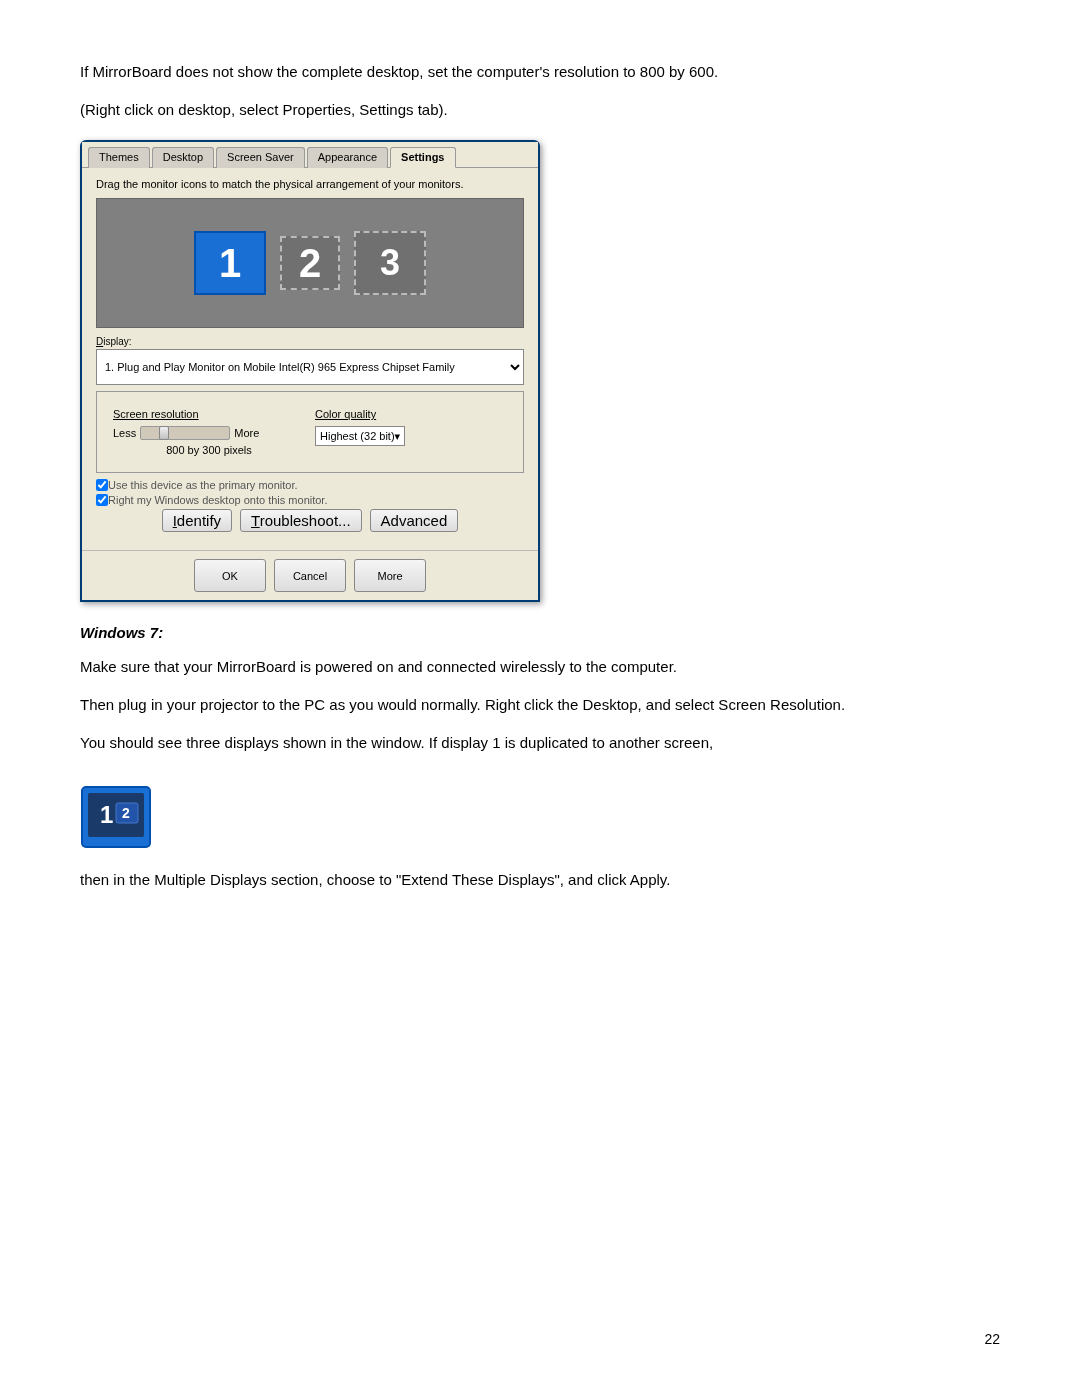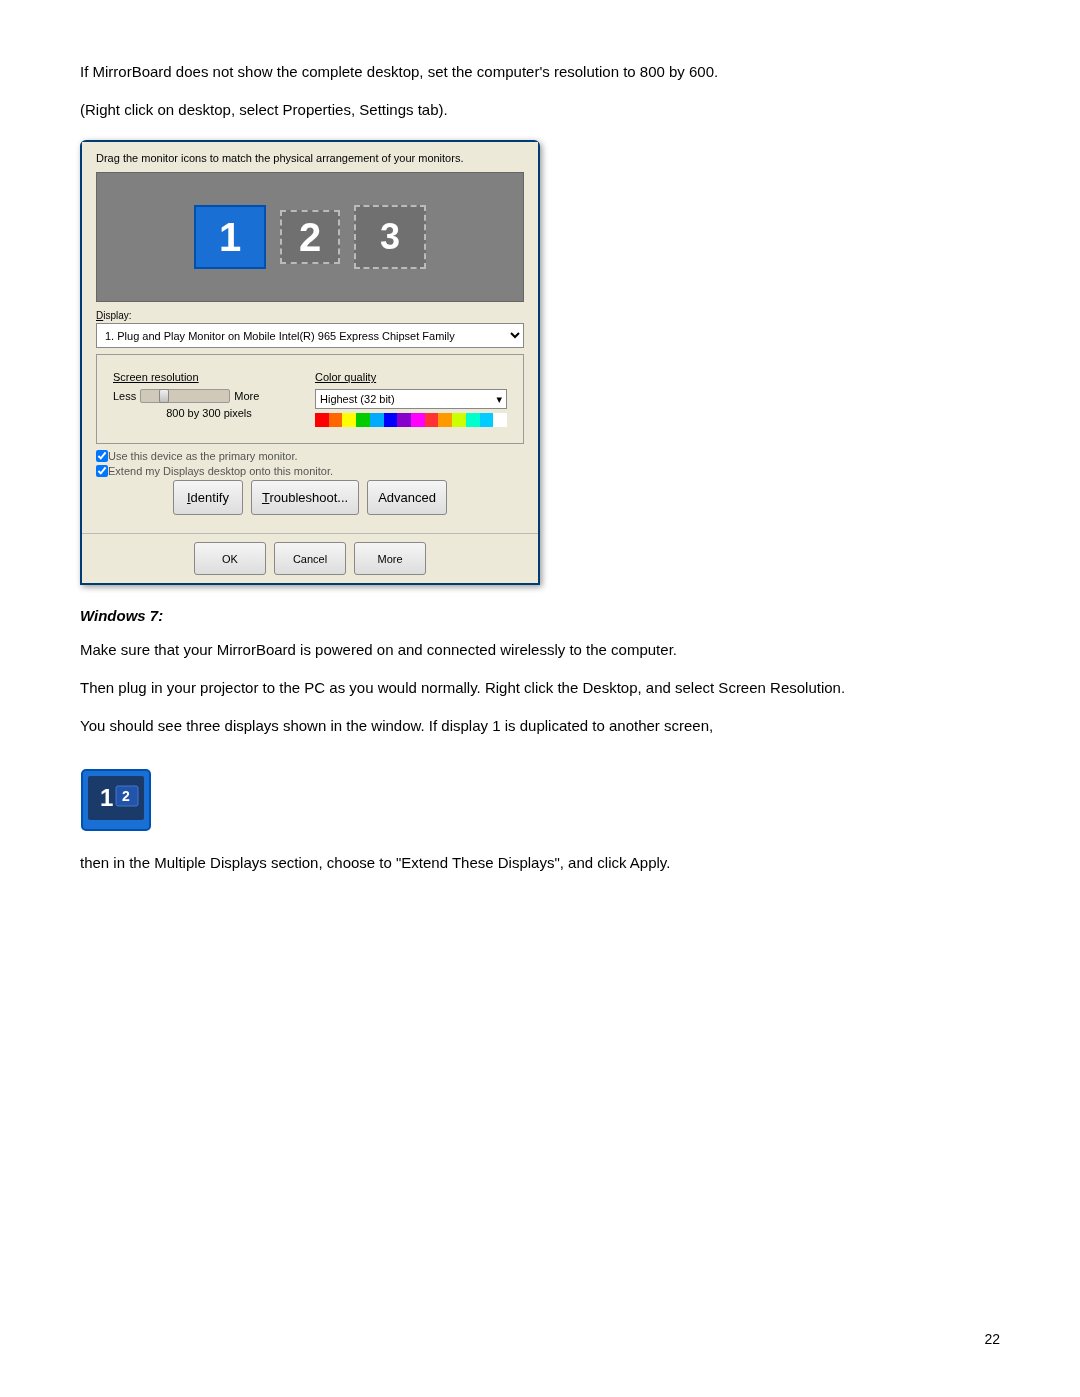--- a/index.html
+++ b/index.html
@@ -156,21 +156,21 @@
       margin-bottom: 2px;
     }
     .display-label u { text-decoration: underline; }
     .display-select {
       width: 100%;
       font-size: 11px;
       font-family: 'Tahoma', Arial, sans-serif;
       background: #fff;
       border: 1px solid #888;
       padding: 2px 4px;
-      height: 25px;
+      height: 36px;
     }
     
     .settings-columns {
       display: flex;
       gap: 10px;
       border: 1px solid #999;
       background: #ece9d8;
       padding: 16px;
       margin-bottom: 6px;
     }
@@ -212,21 +212,21 @@
       border-radius: 2px;
     }
     .pixels-text {
       font-size: 11px;
       font-family: 'Tahoma', Arial, sans-serif;
       text-align: center;
     }
     
     .color-select-wrap {
       display: flex;
-      flex-direction: column;
+      flex-direction: row;
       gap: 4px;
     }
     .color-select {
       font-size: 11px;
       font-family: 'Tahoma', Arial, sans-serif;
       background: #fff;
       border: 1px solid #888;
       padding: 2px 4px;
       height: 20px;
       display: flex;
@@ -250,25 +250,25 @@
       font-family: 'Tahoma', Arial, sans-serif;
       color: #555;
       margin-bottom: 3px;
     }
     .check-row input[type=checkbox] {
       width: 12px;
       height: 12px;
     }
     .dialog-action-btn {
       min-width: 70px;
-      height: 35px;
+      height: 23px;
       background: linear-gradient(to bottom, #f5f5f5, #ddd);
       border: 1px solid #888;
       border-radius: 3px;
-      font-size: 13px;
+      font-size: 15px;
       font-family: 'Tahoma', Arial, sans-serif;
       cursor: pointer;
       padding: 0 10px;
     }
     .dialog-action-btn u { text-decoration: underline; }
     .identify-troubleshoot-row {
       display: flex;
       justify-content: center;
       gap: 8px;
       margin-bottom: 8px;
@@ -325,20 +325,27 @@
 
 
 <p class="page-text">If MirrorBoard does not show the complete desktop, set the computer's resolution to 800 by 600.</p>
 <p class="page-text">(Right click on desktop, select Properties, Settings tab).</p>
 
 
 <div class="dialog-wrapper">
   <div class="dialog">
 
 
+    <div class="tabs-bar">
+      <div class="tab">Themes</div>
+      <div class="tab">Desktop</div>
+      <div class="tab">Screen Saver</div>
+      <div class="tab">Appearance</div>
+      <div class="tab active">Settings</div>
+    </div>
 
     <div class="dialog-body">
       <p class="dialog-description">Drag the monitor icons to match the physical arrangement of your monitors.</p>
 
       <div class="monitor-area">
         <div class="monitor-box monitor-1">1</div>
         <div class="monitor-box monitor-2">2</div>
         <div class="monitor-box monitor-3">3</div>
       </div>
 
@@ -387,21 +394,21 @@
           </div>
         </div>
       </div>
 
       <div class="check-row">
         <input type="checkbox" checked="" style="">
         <label>Use this device as the primary monitor.</label>
       </div>
       <div class="check-row">
         <input type="checkbox" checked="" style="">
-        <label>Extend my Displays desktop onto this monitor.</label>
+        <label>Right my Windows desktop onto this monitor.</label>
       </div>
 
       <div class="identify-troubleshoot-row">
         <button class="dialog-action-btn"><u>I</u>dentify</button>
         <button class="dialog-action-btn"><u>T</u>roubleshoot...</button>
         <button class="dialog-action-btn">Advanced</button>
       </div>
     </div>
 
     <div class="dialog-footer">

